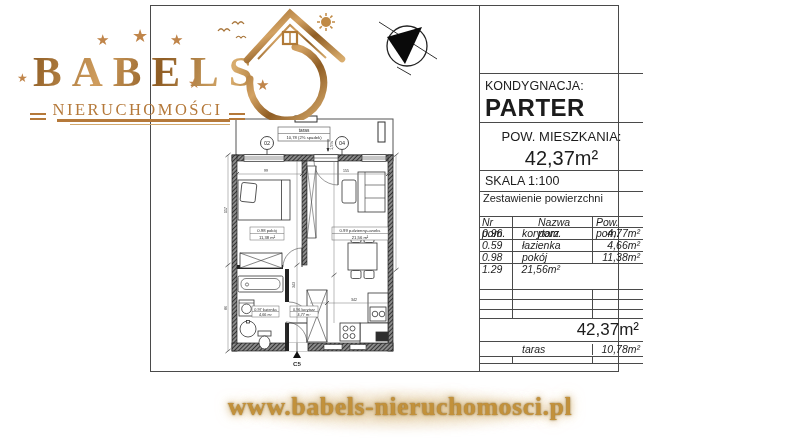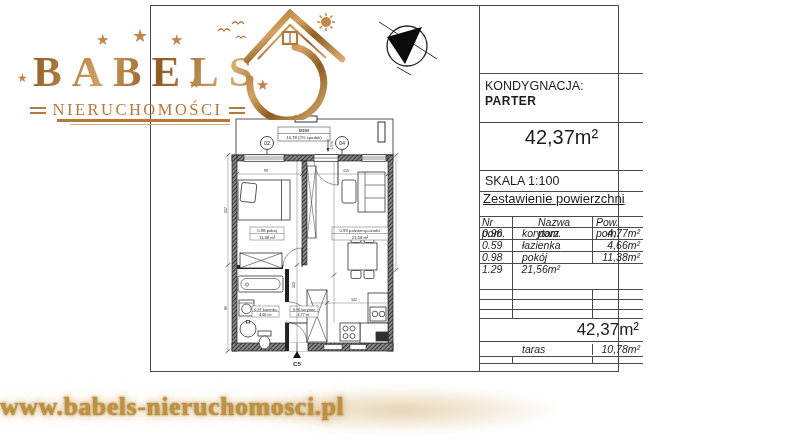--- a/index.html
+++ b/index.html
@@ -10,26 +10,26 @@
          border:1px solid #4a4a4a;box-sizing:border-box;background:#fff;}
   
   .tb{position:absolute;left:479px;top:5px;width:164px;height:367px;box-sizing:border-box;
       border-left:1px solid #4a4a4a;display:flex;flex-direction:column;}
   .tb-sec{box-sizing:border-box;border-bottom:1px solid #4a4a4a;}
   .s1{height:69px;border-bottom:1px solid #4a4a4a;}
   .s2{height:49px;padding:5px 0 0 5px;}
   .s3{height:48px;text-align:center;}
   .s4{height:21px;padding-left:5px;font-size:12.5px;line-height:20px;}
   .tb-label{font-size:12.5px;}
-  .tb-floor{font-size:12px;font-weight:bold;letter-spacing:.5px;margin-top:1px;}
+  .tb-floor{font-size:24px;font-weight:bold;letter-spacing:.5px;margin-top:1px;}
   .tb-area-label{font-size:13px;margin-top:6px;}
   .tb-area-value{font-size:20px;margin-top:3px;}
   
   .t-title{height:25px;box-sizing:border-box;border-bottom:1px solid #4a4a4a;
-           font-size:13px;line-height:11px;padding:1px 0 12px 3px;text-decoration:underline;}
+           font-size:11px;line-height:11px;padding:1px 0 12px 3px;}
   .t-row{display:flex;box-sizing:border-box;border-bottom:1px solid #4a4a4a;font-size:10.5px;line-height:11px;font-style:italic;}
   .t-row .c1{width:33px;box-sizing:border-box;border-right:1px solid #4a4a4a;padding-left:2px;}
   .t-row .c2{flex:1;box-sizing:border-box;border-right:1px solid #4a4a4a;padding-left:9px;}
   .t-row .c3{width:50px;box-sizing:border-box;text-align:right;padding-right:3px;}
   .t-head{height:11px;}
   .t-head .c2{padding-left:1px;margin-left:24px;}
   .t-head .c3{text-align:left;padding-left:3px;}
   .rr{height:12px;}
   .tall{height:26px;}
   .e10{height:10px;}.e9{height:9px;}.e7{height:7px;}
@@ -37,31 +37,31 @@
            box-sizing:border-box;border-bottom:1px solid #4a4a4a;}
   .t-total .tot{font-size:17px;padding-right:4px;}
   .t-taras{height:15px;align-items:center;}
   
   .logo{position:absolute;left:0;top:0;width:360px;height:140px;}
   .star{position:absolute;color:#c0854a;line-height:1;}
   .brand{position:absolute;left:33px;top:47px;font-family:"Liberation Serif","DejaVu Serif",serif;
          font-weight:600;font-size:43px;letter-spacing:10px;
          background:linear-gradient(105deg,#8f5d24 0%,#cf9d5e 30%,#8f5d24 55%,#d9ad6e 85%,#a06c2c 100%);
          -webkit-background-clip:text;background-clip:text;color:transparent;}
-  .subrow{position:absolute;left:30px;top:100px;width:215px;display:flex;align-items:center;justify-content:center;gap:6px;}
+  .subrow{position:absolute;left:30px;top:100px;width:215px;display:flex;align-items:flex-end;justify-content:center;gap:6px;}
   .subtitle{font-family:"Liberation Serif","DejaVu Serif",serif;font-size:16.5px;letter-spacing:2.5px;color:#b5793a;}
   .dash{width:22px;display:flex;flex-direction:column;gap:3px;}
   .dash i{display:block;height:2px;background:#b5793a;}
   .underline{position:absolute;left:57px;top:119px;width:173px;height:3px;background:#b5793a;}
   .underline2{position:absolute;left:70px;top:124px;width:160px;height:1px;background:#d2a96e;}
   
   .url-glow{position:absolute;left:235px;top:386px;width:330px;height:48px;
             background:radial-gradient(ellipse at center,rgba(206,170,102,.5) 0%,rgba(206,170,102,0) 70%);
             filter:blur(3px);}
-  .url{position:absolute;left:0;top:392px;width:800px;
+  .url{position:absolute;left:0;top:392px;width:800px;text-align:center;
        font-family:"Liberation Serif","DejaVu Serif",serif;font-weight:bold;font-size:26px;
        color:#c2913b;letter-spacing:.5px;
        text-shadow:0 0 2px rgba(120,85,25,.9),0 0 7px rgba(205,165,90,.85),0 0 14px rgba(220,185,120,.6);}
   .plan{position:absolute;left:224px;top:110px;}
   .compass{position:absolute;left:377px;top:20px;}
   svg text{font-family:"Liberation Sans","DejaVu Sans",sans-serif;fill:#2a2a2a;}
 </style>
 </head>
 <body>
 
@@ -69,20 +69,21 @@
 
   <div class="sheet"></div>
 
   <div class="tb">
     <div class="tb-sec s1"></div>
     <div class="tb-sec s2">
       <div class="tb-label">KONDYGNACJA:</div>
       <div class="tb-floor">PARTER</div>
     </div>
     <div class="tb-sec s3">
+      <div class="tb-area-label">POW. MIESZKANIA:</div>
       <div class="tb-area-value">42,37m²</div>
     </div>
     <div class="tb-sec s4">SKALA  1:100</div>
 
     <div>
       <div class="t-title">
         <div>Zestawienie powierzchni</div>
       </div>
       <div class="t-row t-head">
         <div class="c1">Nr pom.</div>

